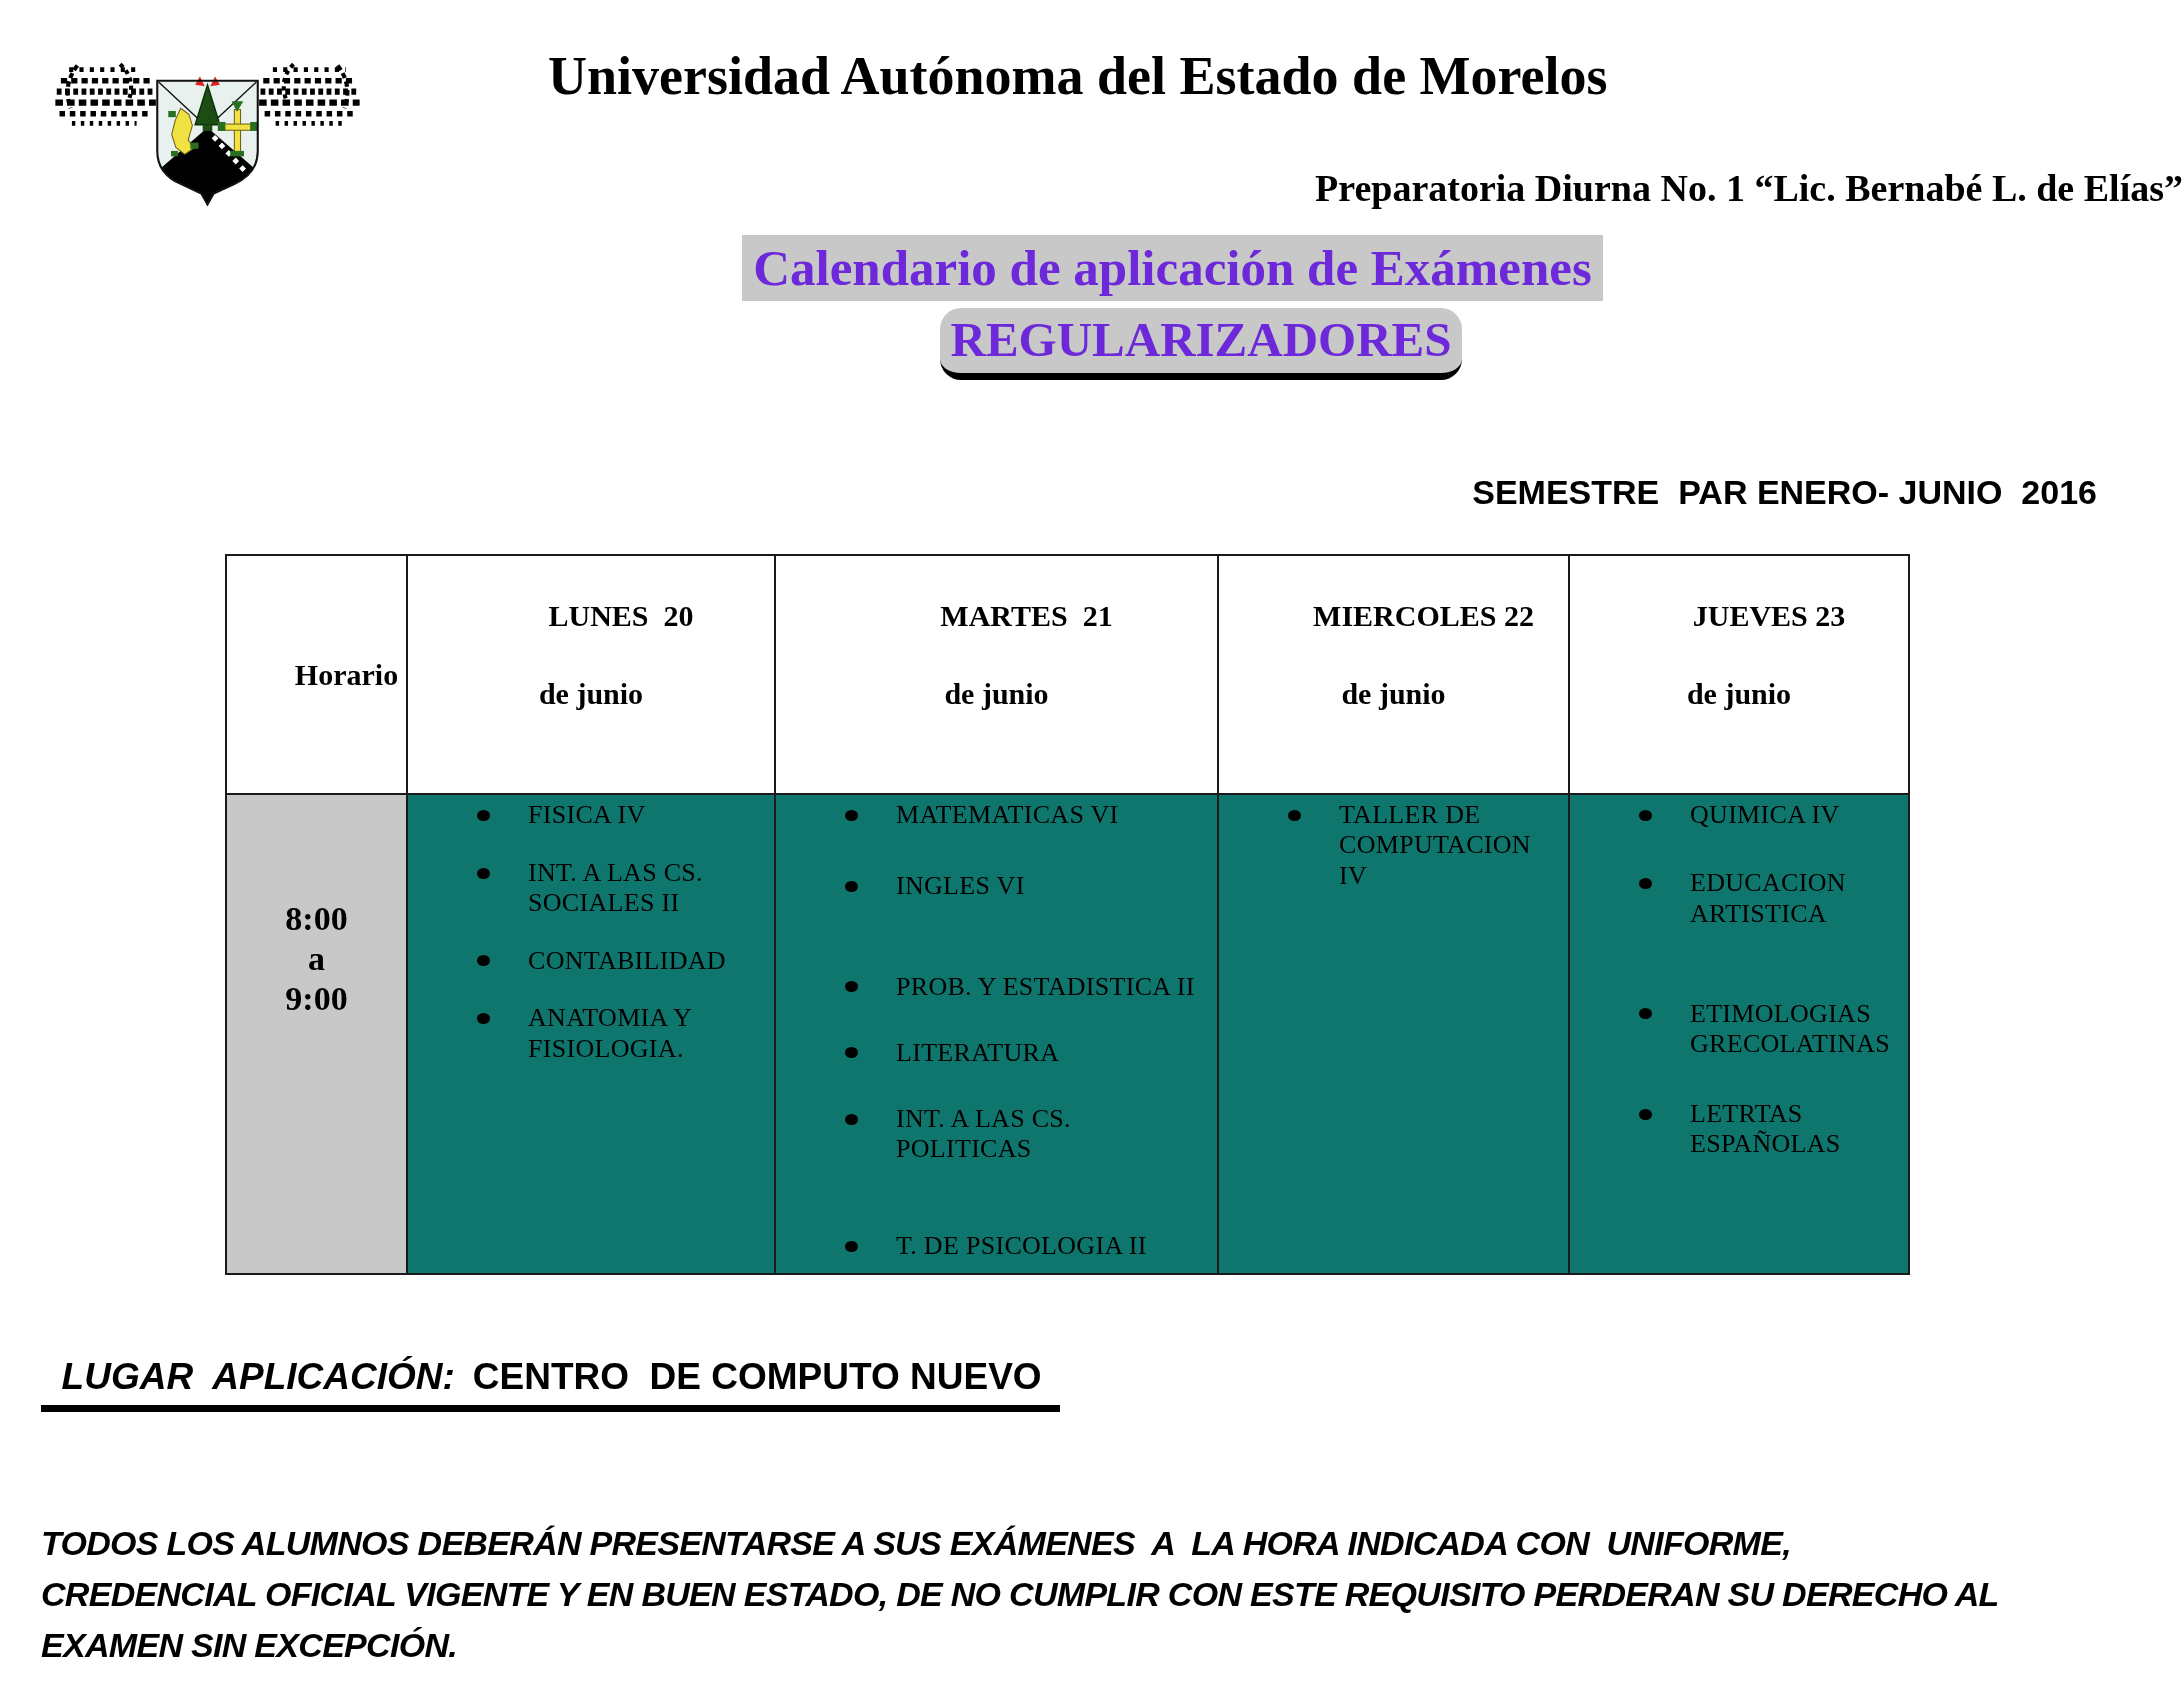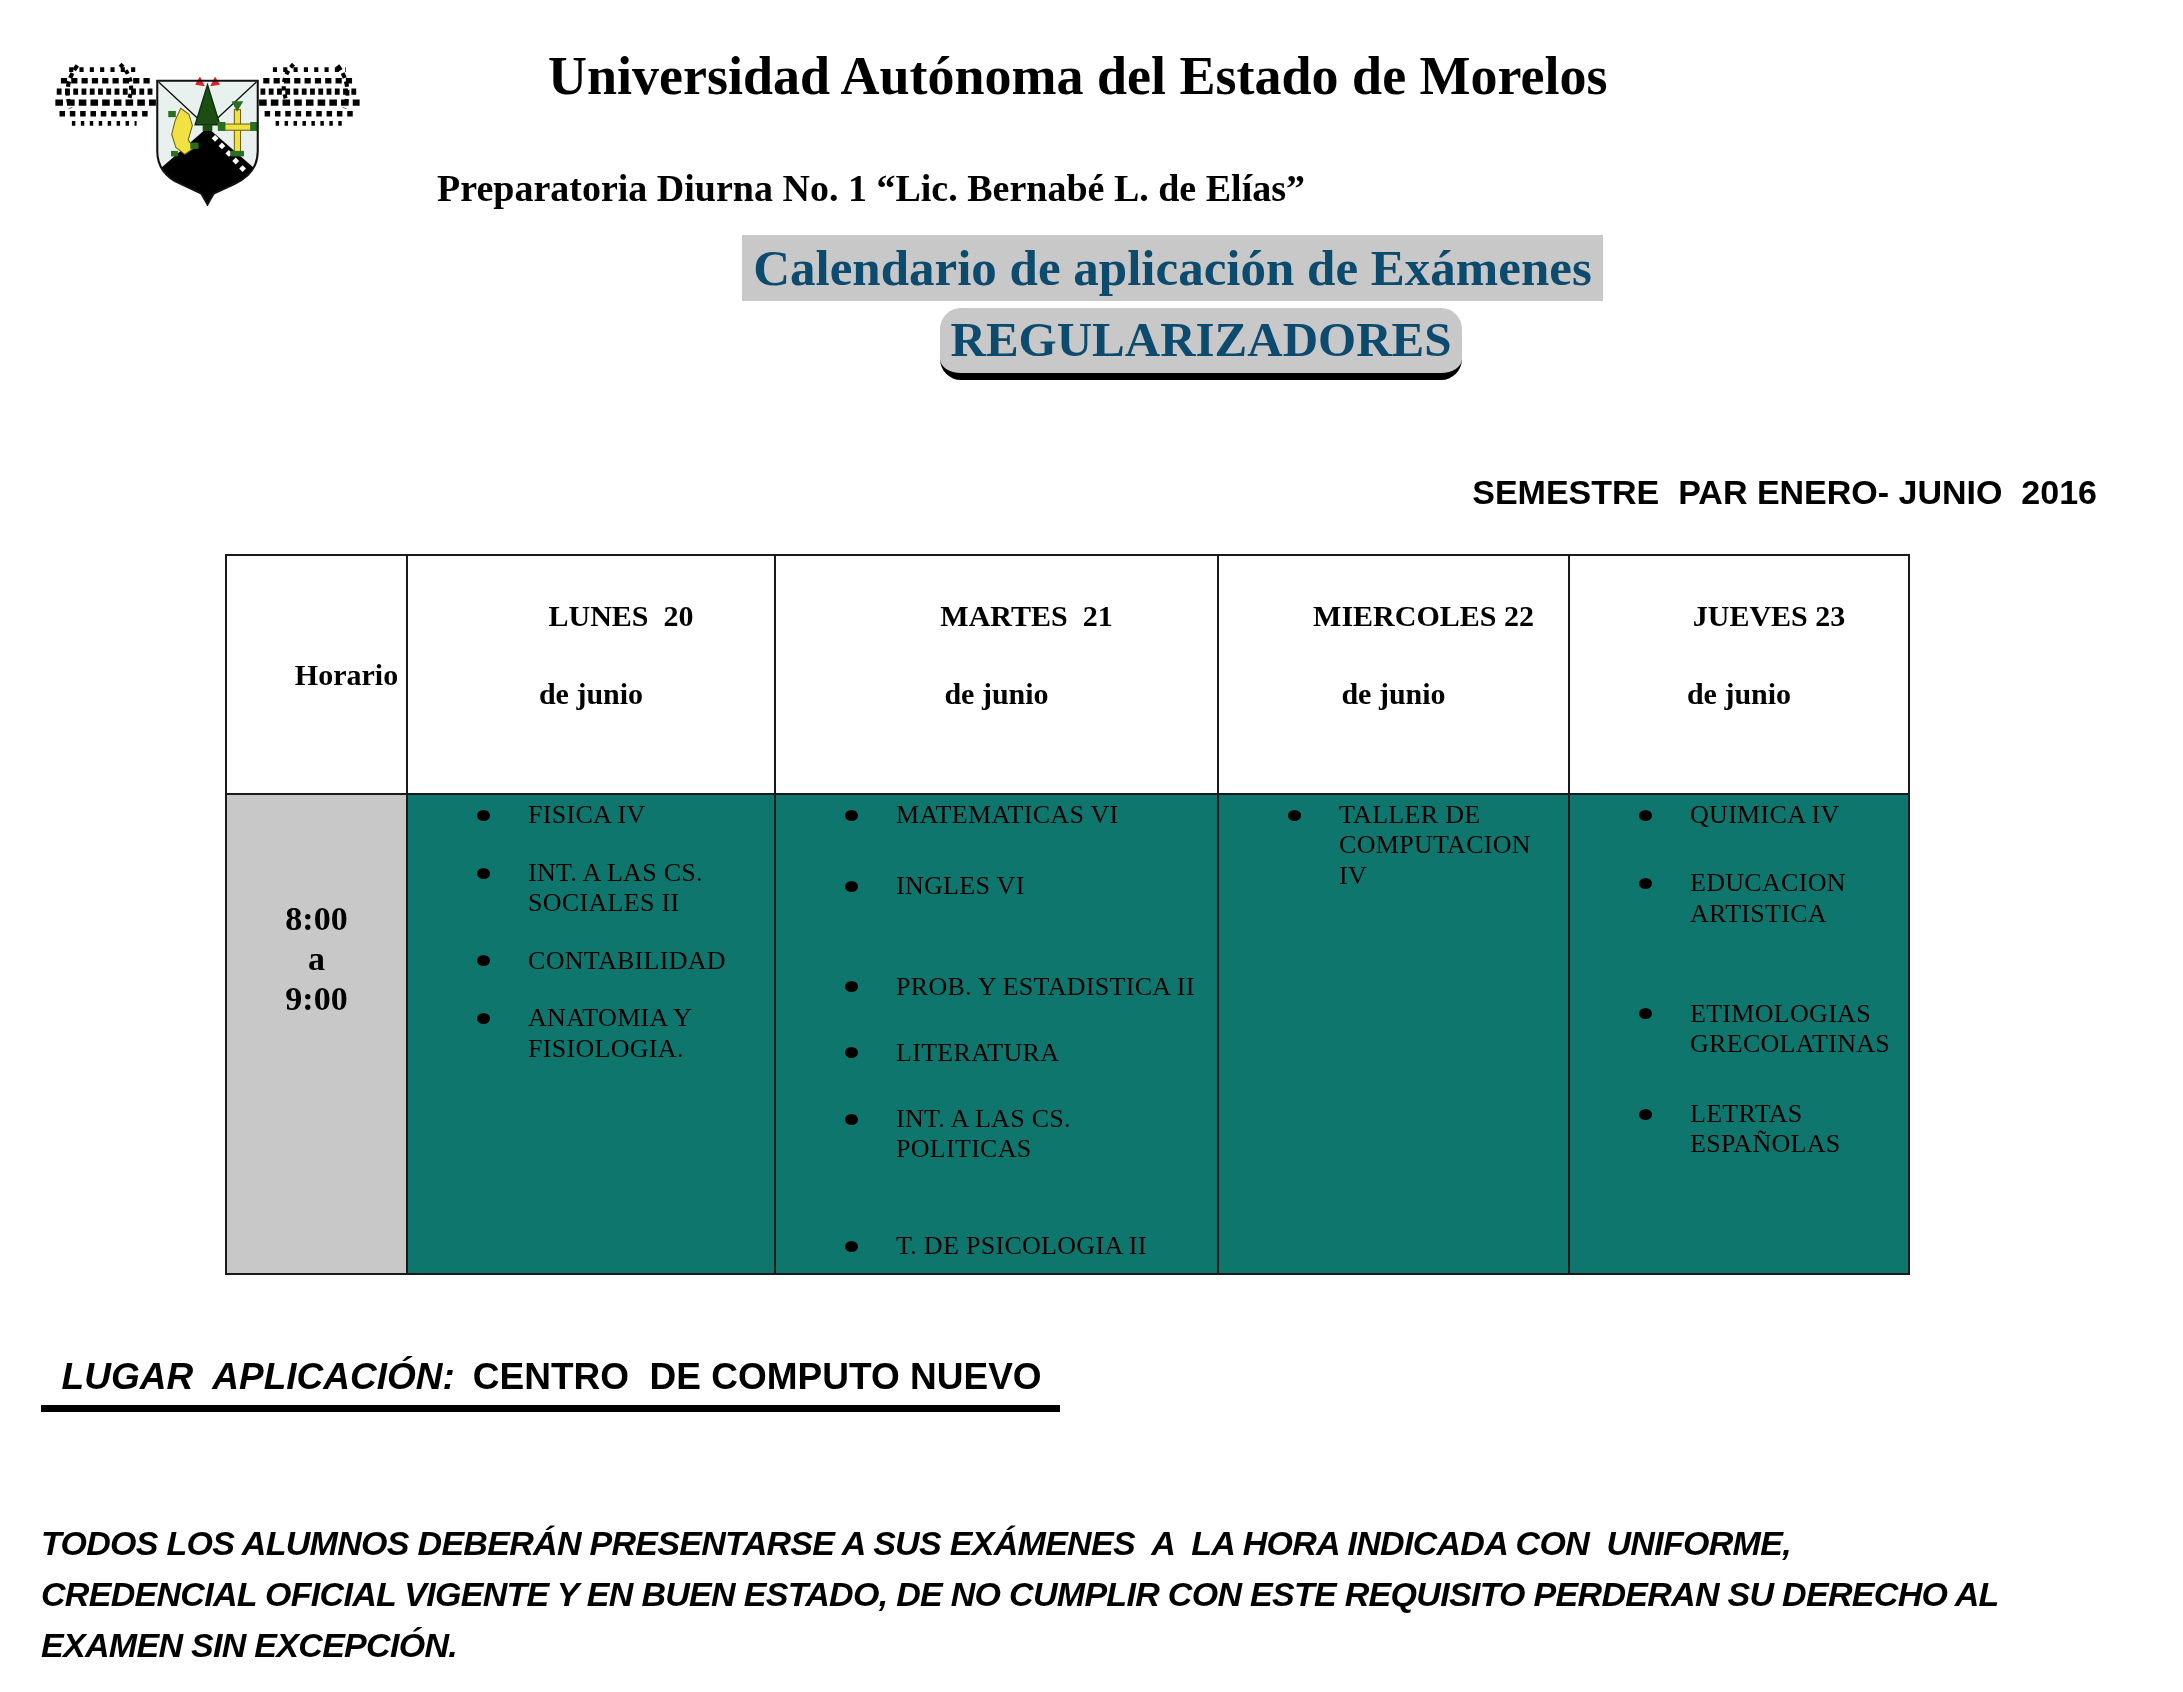--- a/index.html
+++ b/index.html
@@ -13,30 +13,30 @@
   
   #logo{left:54px;top:60px;width:307px;height:146px;}
 
   
   #org-name{
     left:0;right:0;top:45px;text-align:center;
     font-size:54px;font-weight:bold;letter-spacing:0px;margin-right:27.5px;
     white-space:pre-wrap;
   }
   #school-name{
-    left:3px;right:0;top:122px;text-align:left;
+    left:16px;right:0;top:122px;text-align:right;
     font-size:38px;font-weight:bold;white-space:pre-wrap;padding-left:25px;
   }
   #school-name .shift{margin-left:390px;}
 
   
   #title-block{left:0;right:0;top:235px;text-align:center;}
   #title-block .t-line{margin-bottom:6.9px;}
   .hl{
-    display:inline-block;background:#c8c8c8;color:#0c4a6e;
+    display:inline-block;background:#c8c8c8;color:#6d28d9;
     font-weight:bold;line-height:1.26;padding:1.4px 11px 0 11px;
     white-space:pre-wrap;
   }
   .t1{font-size:51px;margin-left:162px;}
   .t2{font-size:49px;margin-left:219px;border-bottom:7.6px solid #000;padding-bottom:2.7px;border-radius:21px;}
   .t3{font-size:49px;margin-left:216px;border-bottom:7.6px solid #000;padding-bottom:2.7px;}
 
   
   #semester{
     top:473px;right:86px;

